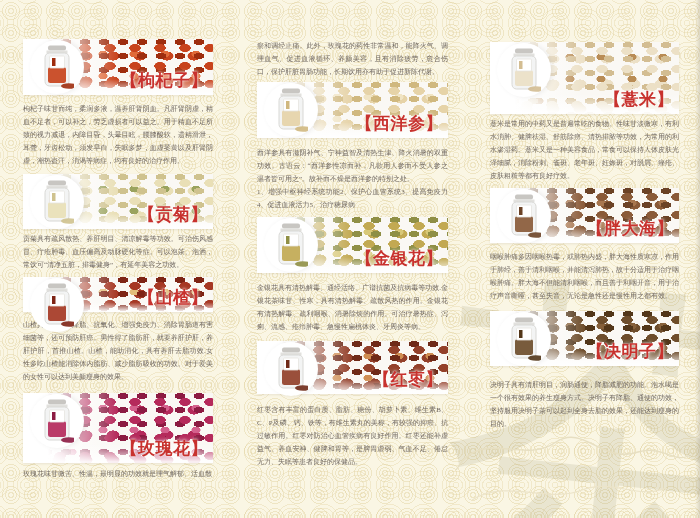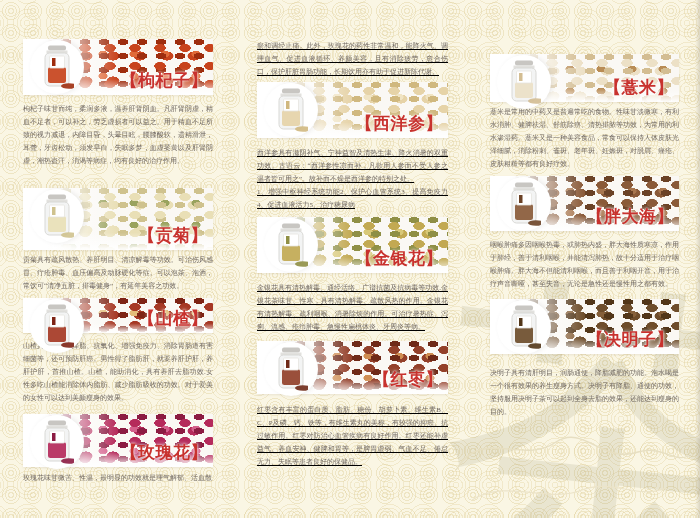--- a/index.html
+++ b/index.html
@@ -19,21 +19,21 @@
   .watermark{
     position:absolute;right:-72px;bottom:-95px;
     font-size:330px;line-height:1;color:rgba(148,140,106,.16);
     transform:rotate(6deg);z-index:1;pointer-events:none;
   }
   .decor{position:absolute;left:452px;top:408px;z-index:1;}
   .edge-shade{position:absolute;top:0;right:0;width:5px;height:100%;z-index:5;
     background:linear-gradient(to left, rgba(140,130,105,.28), rgba(140,130,105,0));}
   .col{position:absolute;top:0;z-index:2;}
   .col-left{left:23px;width:190px;}
-  .col-mid{left:257px;width:191px;text-decoration:underline;}
+  .col-mid{left:257px;width:191px;}
   .col-right{left:490px;width:189px;}
   .photo{
     position:relative;height:56px;background:#fbfaf7;
     box-shadow:0 1px 2px rgba(120,105,70,.12);
   }
   .spread{
     position:absolute;inset:0;overflow:hidden;background-color:#faf8f4;
     background-image:
       linear-gradient(to top, rgba(255,255,255,.92) 2%, rgba(255,255,255,0) 28%),
       linear-gradient(to right, #ffffff 13%, rgba(255,255,255,0) 50%),
@@ -53,28 +53,28 @@
     font-size:17px;font-weight:bold;color:#c8322e;letter-spacing:.5px;
     text-shadow:0 0 2px rgba(255,255,255,.95),0 0 4px rgba(255,255,255,.85);
   }
   .para{
     font-size:7px;line-height:13px;letter-spacing:0;
     color:#6e6660;text-align:justify;white-space:pre-line;
     margin:0;
   }
   
   .col-left .b1{margin-top:39px;}  .col-left .t1{margin-top:8px;}
-  .col-left .b2{margin-top:20px;height:62px;}   .col-left .t2{margin-top:4px;}
+  .col-left .b2{margin-top:6px;height:55px;}   .col-left .t2{margin-top:4px;}
   .col-left .b3{margin-top:5px;height:35px;}   .col-left .t3{margin-top:7px;}
-  .col-left .b4{margin-top:9px;height:53px;padding-left:36px;}   .col-left .t4{margin-top:5px;}
+  .col-left .b4{margin-top:9px;height:70px;padding-left:36px;}   .col-left .t4{margin-top:5px;}
   .col-mid .t0{margin-top:40px;}
   .col-mid .b1{margin-top:3px;}    .col-mid .t1{margin-top:9px;}
   .col-mid .b2{margin-top:5px;}    .col-mid .t2{margin-top:9px;}
   .col-mid .b3{margin-top:7px;height:53px;text-align:center;}    .col-mid .t3{margin-top:10px;}
-  .col-right .b1{margin-top:54px;height:48px;padding-left:20px;} .col-right .t1{margin-top:4px;}
+  .col-right .b1{margin-top:42px;height:72px;padding-left:20px;} .col-right .t1{margin-top:4px;}
   .col-right .b2{margin-top:5px;height:55px;}  .col-right .t2{margin-top:8px;}
   .col-right .b3{margin-top:8px;height:55px;}  .col-right .t3{margin-top:13px;}
 </style>
 </head>
 <body>
 
 <div class="page">
   <div class="swirls"></div>
   <div class="watermark">茶</div>
   <svg class="decor" width="240" height="110" viewBox="0 0 240 110">

